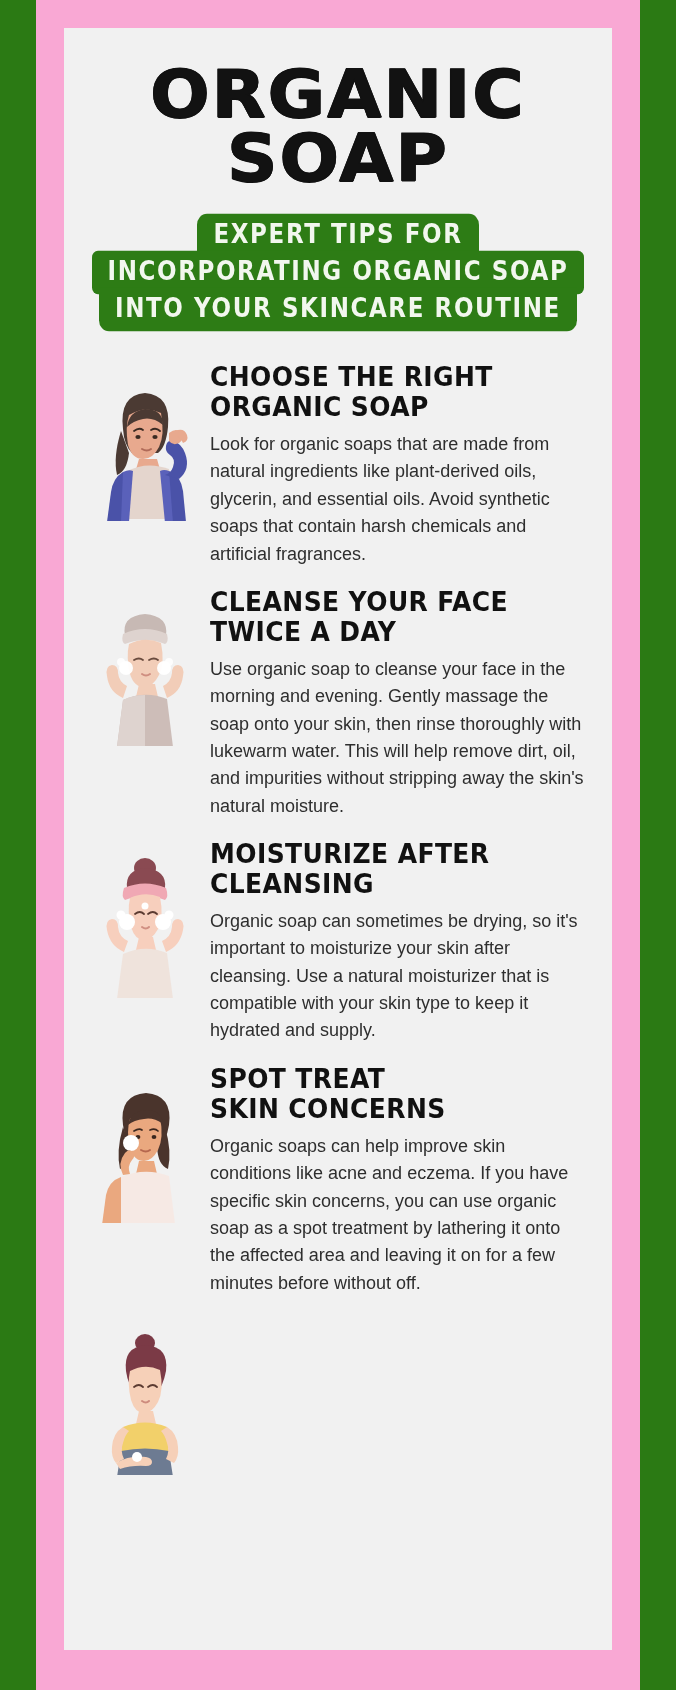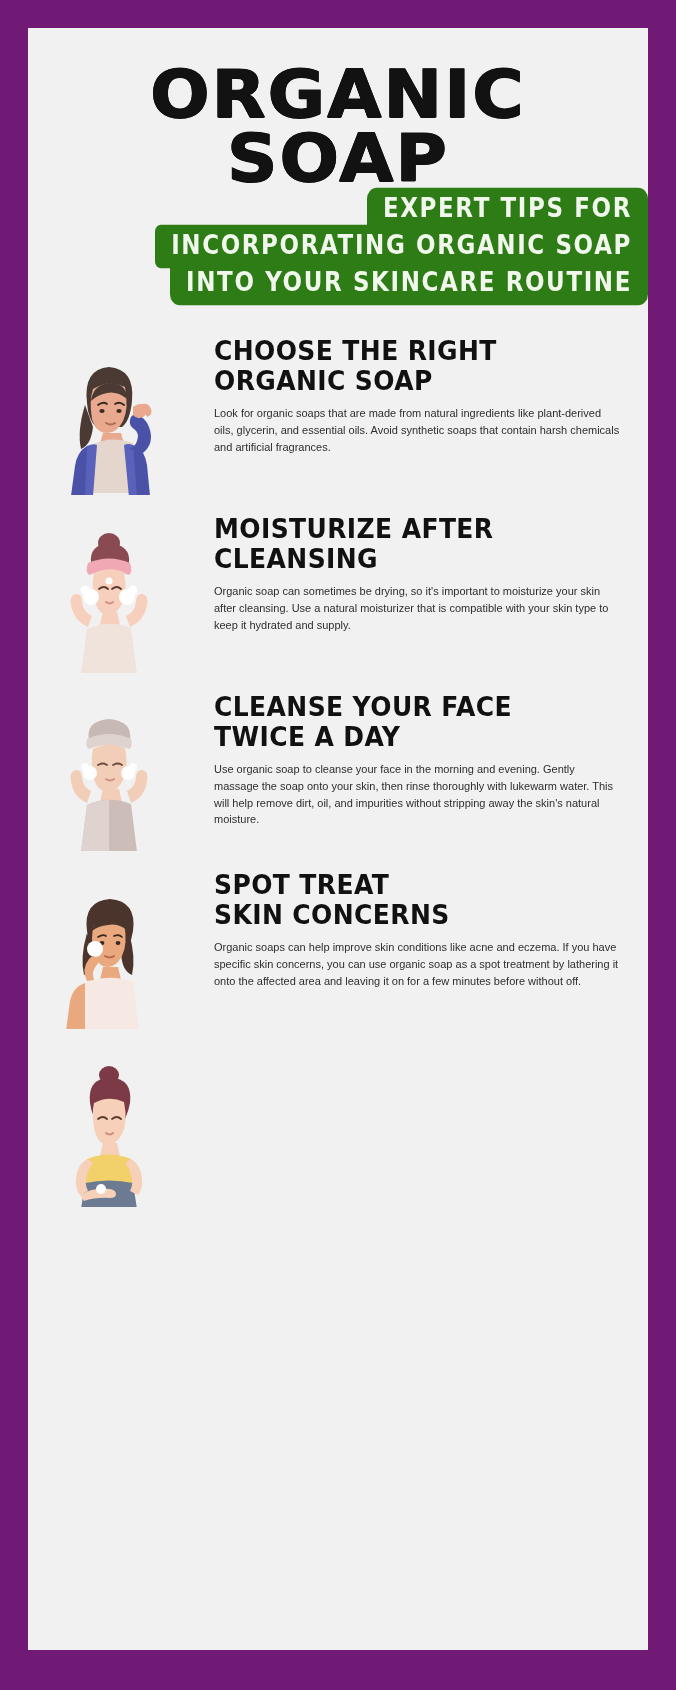--- a/index.html
+++ b/index.html
@@ -10,23 +10,23 @@
   }
   body {
     background: #2b7a14;
     display: flex;
     align-items: flex-start;
     justify-content: center;
     overflow: hidden;
   }
   .poster {
     position: relative;
-    width: 676px;
+    width: 604px;
     height: 1690px;
-    background: #701a75;
+    background: #f9a8d4;
     padding: 28px 28px 40px 28px;
   }
   .canvas {
     position: relative;
     width: 100%;
     height: 100%;
     background: #f1f1f1;
     overflow: hidden;
   }
 
@@ -43,23 +43,24 @@
     line-height: 0.94;
     -webkit-text-stroke: 1.2px #121212;
     text-shadow: 0.6px 0 0 #121212, -0.6px 0 0 #121212, 0 0.6px 0 #121212;
     transform: scaleX(1.06);
   }
   .title-1 { font-size: 66px; }
   .title-2 { font-size: 66px; margin-top: 2px; }
 
   
   .banner {
+    margin-top: 26px;
     display: flex;
     flex-direction: column;
-    align-items: flex-end;
+    align-items: center;
   }
   .banner-line {
     background: #2d7c15;
     color: #f2f7ee;
     font-family: "DejaVu Sans", sans-serif;
     font-weight: 700;
     font-size: 23px;
     letter-spacing: 1.6px;
     line-height: 1.0;
     padding: 7px 16px 9px 16px;
@@ -74,21 +75,20 @@
 
   
   .tips {
     margin-top: 34px;
     padding: 0 28px 0 22px;
   }
   .tip {
     display: flex;
     align-items: flex-start;
     margin-bottom: 18px;
-    gap: 40px;
   }
   .tip-art {
     flex: 0 0 118px;
     width: 118px;
     display: flex;
     justify-content: center;
     padding-top: 10px;
   }
   .tip-body {
     flex: 1 1 auto;
@@ -102,21 +102,21 @@
     line-height: 1.12;
     color: #111111;
     letter-spacing: 0.4px;
     white-space: pre-line;
     transform: scaleY(1.06);
     transform-origin: left top;
     margin-bottom: 12px;
   }
   .tip-text {
     font-family: "Liberation Sans", sans-serif;
-    font-size: 11px;
+    font-size: 18px;
     line-height: 1.52;
     color: #2e2e2e;
   }
 
   svg { display: block; }
 </style>
 </head>
 <body>
 
 <div class="poster">
@@ -161,20 +161,47 @@
         <div class="tip-body">
           <div class="tip-heading">CHOOSE THE RIGHT
 ORGANIC SOAP</div>
           <div class="tip-text">Look for organic soaps that are made from natural ingredients like plant-derived oils, glycerin, and essential oils. Avoid synthetic soaps that contain harsh chemicals and artificial fragrances.</div>
         </div>
       </div>
 
       <div class="tip">
         <div class="tip-art">
           <svg width="104" height="150" viewBox="0 0 104 150">
+            <path d="M32 40 q-4 -20 20 -22 q24 2 21 22 q-20 -8 -41 0z" fill="#c7b9b4"></path>
+            <path d="M30 38 q22 -10 44 0 q2 8 -2 10 q-20 -8 -40 0 q-4 -2 -2 -10z" fill="#ded3cf"></path>
+            <path d="M36 48 q16 -8 32 -1 q4 20 -2 32 q-6 12 -15 12 q-10 0 -14 -13 q-4 -17 -1 -30z" fill="#f2cdb8"></path>
+            <path d="M41 64 q5 -3 9 0" stroke="#6a4b3e" stroke-width="1.8" fill="none" stroke-linecap="round"></path>
+            <path d="M56 64 q5 -3 9 0" stroke="#6a4b3e" stroke-width="1.8" fill="none" stroke-linecap="round"></path>
+            <path d="M49 78 q4 3 8 0" stroke="#cf8e80" stroke-width="2" fill="none" stroke-linecap="round"></path>
+            <path d="M46 88 l16 0 l3 13 l-22 0z" fill="#f2cdb8"></path>
+            <path d="M30 104 q22 -10 44 -1 l6 48 l-56 0z" fill="#cdbdb8"></path>
+            <path d="M30 104 q10 -5 22 -5 l0 52 l-28 0z" fill="#ded3cf"></path>
+            <path d="M30 102 q-14 -6 -16 -22 q-2 -10 5 -11 q6 0 6 8 q1 9 9 13z" fill="#f2cdb8"></path>
+            <path d="M74 102 q14 -6 16 -22 q2 -10 -5 -11 q-6 0 -6 8 q-1 9 -9 13z" fill="#f2cdb8"></path>
+            <circle cx="33" cy="72" r="7" fill="#ffffff" opacity="0.95"></circle>
+            <circle cx="71" cy="72" r="7" fill="#ffffff" opacity="0.95"></circle>
+            <circle cx="28" cy="66" r="4" fill="#ffffff" opacity="0.85"></circle>
+            <circle cx="76" cy="66" r="4" fill="#ffffff" opacity="0.85"></circle>
+          </svg>
+        </div>
+        <div class="tip-body">
+          <div class="tip-heading">CLEANSE YOUR FACE
+TWICE A DAY</div>
+          <div class="tip-text">Use organic soap to cleanse your face in the morning and evening. Gently massage the soap onto your skin, then rinse thoroughly with lukewarm water. This will help remove dirt, oil, and impurities without stripping away the skin's natural moisture.</div>
+        </div>
+      </div>
+
+      <div class="tip">
+        <div class="tip-art">
+          <svg width="104" height="150" viewBox="0 0 104 150">
             <ellipse cx="52" cy="20" rx="11" ry="10" fill="#8a4a52"></ellipse>
             <path d="M34 40 q-2 -18 18 -20 q22 2 20 20 q-20 -6 -38 0z" fill="#8a4a52"></path>
             <path d="M31 40 q21 -9 42 0 q3 9 -1 12 q-20 -8 -40 0 q-4 -3 -1 -12z" fill="#f0a8b4"></path>
             <path d="M37 50 q15 -7 30 -1 q4 20 -2 32 q-6 11 -14 11 q-9 0 -13 -13 q-4 -16 -1 -29z" fill="#f7cfbd"></path>
             <path d="M42 66 q5 -4 9 0" stroke="#5b3b31" stroke-width="1.8" fill="none" stroke-linecap="round"></path>
             <path d="M55 66 q5 -4 9 0" stroke="#5b3b31" stroke-width="1.8" fill="none" stroke-linecap="round"></path>
             <path d="M49 79 q4 3 7 0" stroke="#d08f82" stroke-width="2" fill="none" stroke-linecap="round"></path>
             <path d="M46 89 l14 0 l3 13 l-20 0z" fill="#f7cfbd"></path>
             <path d="M30 106 q22 -10 44 -1 l6 46 l-56 0z" fill="#efe3dc"></path>
             <path d="M31 104 q-14 -6 -17 -22 q-2 -10 5 -11 q6 0 6 8 q1 10 10 14z" fill="#f7cfbd"></path>
@@ -189,47 +216,20 @@
         <div class="tip-body">
           <div class="tip-heading">MOISTURIZE AFTER
 CLEANSING</div>
           <div class="tip-text">Organic soap can sometimes be drying, so it's important to moisturize your skin after cleansing. Use a natural moisturizer that is compatible with your skin type to keep it hydrated and supply.</div>
         </div>
       </div>
 
       <div class="tip">
         <div class="tip-art">
           <svg width="104" height="150" viewBox="0 0 104 150">
-            <path d="M32 40 q-4 -20 20 -22 q24 2 21 22 q-20 -8 -41 0z" fill="#c7b9b4"></path>
-            <path d="M30 38 q22 -10 44 0 q2 8 -2 10 q-20 -8 -40 0 q-4 -2 -2 -10z" fill="#ded3cf"></path>
-            <path d="M36 48 q16 -8 32 -1 q4 20 -2 32 q-6 12 -15 12 q-10 0 -14 -13 q-4 -17 -1 -30z" fill="#f2cdb8"></path>
-            <path d="M41 64 q5 -3 9 0" stroke="#6a4b3e" stroke-width="1.8" fill="none" stroke-linecap="round"></path>
-            <path d="M56 64 q5 -3 9 0" stroke="#6a4b3e" stroke-width="1.8" fill="none" stroke-linecap="round"></path>
-            <path d="M49 78 q4 3 8 0" stroke="#cf8e80" stroke-width="2" fill="none" stroke-linecap="round"></path>
-            <path d="M46 88 l16 0 l3 13 l-22 0z" fill="#f2cdb8"></path>
-            <path d="M30 104 q22 -10 44 -1 l6 48 l-56 0z" fill="#cdbdb8"></path>
-            <path d="M30 104 q10 -5 22 -5 l0 52 l-28 0z" fill="#ded3cf"></path>
-            <path d="M30 102 q-14 -6 -16 -22 q-2 -10 5 -11 q6 0 6 8 q1 9 9 13z" fill="#f2cdb8"></path>
-            <path d="M74 102 q14 -6 16 -22 q2 -10 -5 -11 q-6 0 -6 8 q-1 9 -9 13z" fill="#f2cdb8"></path>
-            <circle cx="33" cy="72" r="7" fill="#ffffff" opacity="0.95"></circle>
-            <circle cx="71" cy="72" r="7" fill="#ffffff" opacity="0.95"></circle>
-            <circle cx="28" cy="66" r="4" fill="#ffffff" opacity="0.85"></circle>
-            <circle cx="76" cy="66" r="4" fill="#ffffff" opacity="0.85"></circle>
-          </svg>
-        </div>
-        <div class="tip-body">
-          <div class="tip-heading">CLEANSE YOUR FACE
-TWICE A DAY</div>
-          <div class="tip-text">Use organic soap to cleanse your face in the morning and evening. Gently massage the soap onto your skin, then rinse thoroughly with lukewarm water. This will help remove dirt, oil, and impurities without stripping away the skin's natural moisture.</div>
-        </div>
-      </div>
-
-      <div class="tip">
-        <div class="tip-art">
-          <svg width="104" height="150" viewBox="0 0 104 150">
             <path d="M30 52 q-4 -30 23 -32 q27 2 23 32 q-3 18 -11 24 l-24 0 q-9 -8 -11 -24z" fill="#4a342c"></path>
             <path d="M30 54 q-7 24 -3 42 q10 -4 11 -22z" fill="#4a342c"></path>
             <path d="M72 54 q7 24 3 42 q-10 -4 -11 -22z" fill="#4a342c"></path>
             <path d="M37 46 q15 -9 30 -2 q4 21 -2 33 q-6 11 -14 11 q-10 0 -14 -13 q-4 -17 0 -29z" fill="#eaa87f"></path>
             <path d="M35 52 q3 -14 18 -15 q16 0 17 14 q-10 -7 -19 -5 q-10 1 -16 6z" fill="#4a342c"></path>
             <ellipse cx="45" cy="64" rx="2.4" ry="2" fill="#3a271f"></ellipse>
             <ellipse cx="61" cy="64" rx="2.4" ry="2" fill="#3a271f"></ellipse>
             <path d="M41 58 q5 -3 8 -1" stroke="#3a271f" stroke-width="1.7" fill="none" stroke-linecap="round"></path>
             <path d="M57 57 q5 -2 8 1" stroke="#3a271f" stroke-width="1.7" fill="none" stroke-linecap="round"></path>
             <path d="M48 77 q5 3 9 0" stroke="#b5674e" stroke-width="2" fill="none" stroke-linecap="round"></path>

